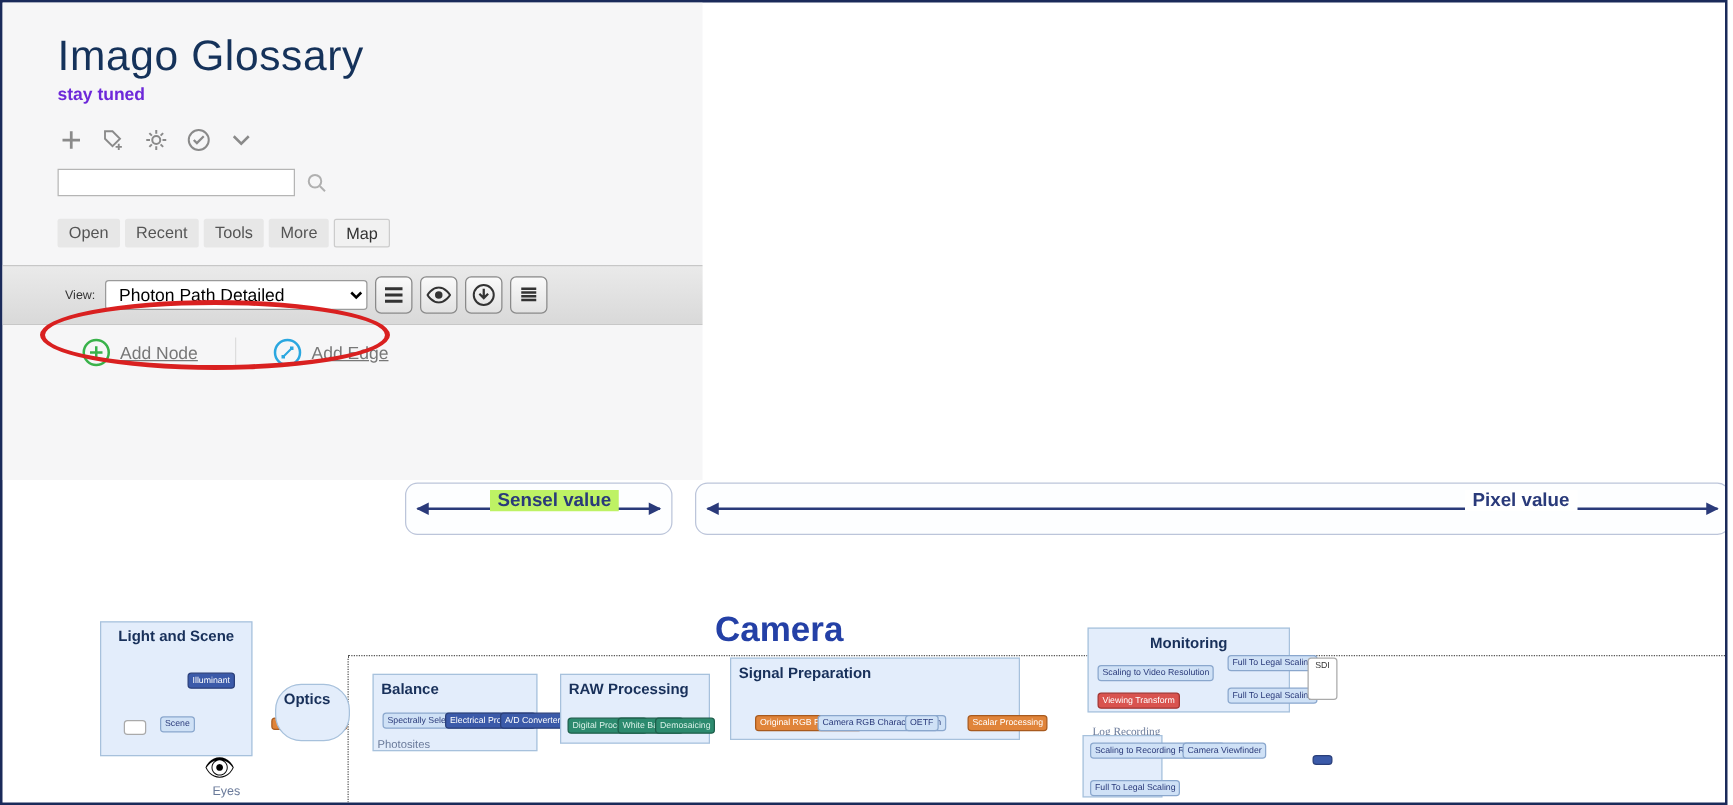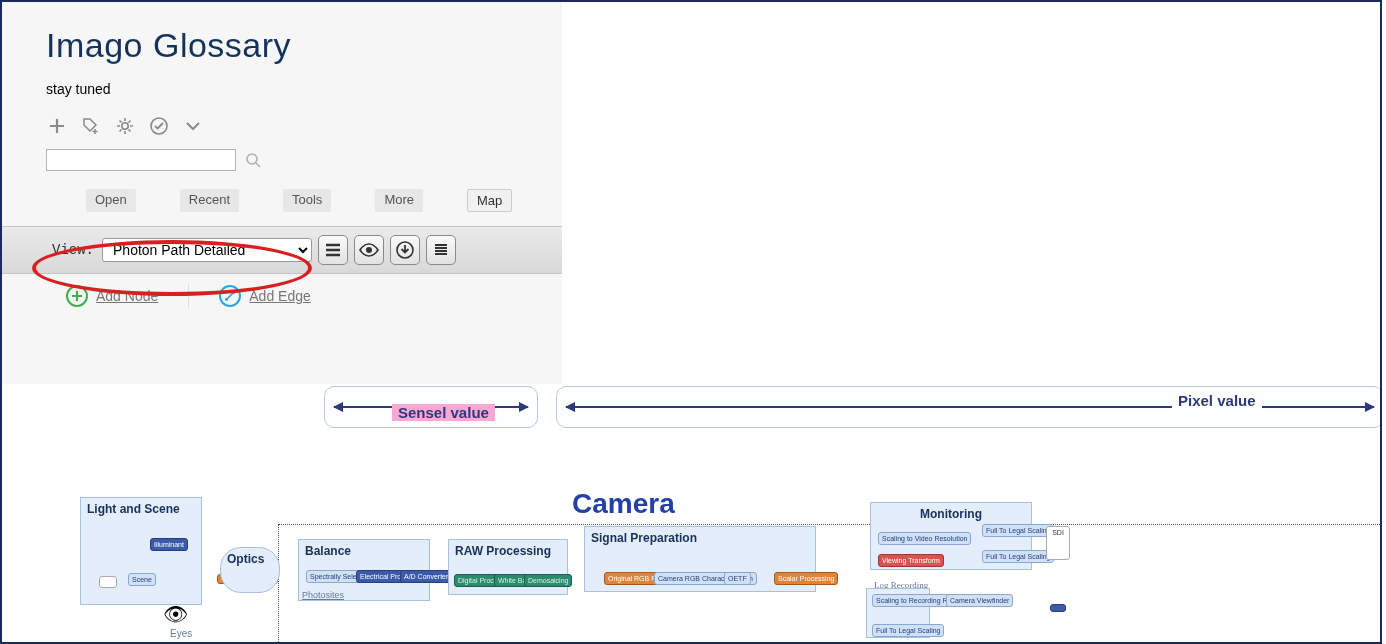--- a/index.html
+++ b/index.html
@@ -1,29 +1,29 @@
 <!DOCTYPE html>
 <html><head>
 <meta charset="utf-8">
 <style>
   * { box-sizing: border-box; margin: 0; padding: 0; }
   html, body { width: 1386px; height: 644px; font-family: -apple-system, "Helvetica Neue", Arial, sans-serif; background: #fff; }
   .frame { width: 1382px; height: 644px; border: 2px solid #1a2a5a; position: relative; overflow: hidden; }
   .sidebar { position: absolute; left: 0; top: 0; width: 560px; height: 382px; background: #f6f6f7; padding: 24px 40px 10px 44px; }
   .title { font-size: 34px; font-weight: 400; color: #15325a; letter-spacing: .5px; }
-  .subtitle { font-size: 14px; color: #000000; margin-top: 16px; }
+  .subtitle { font-size: 14px; color: #6d28d9; margin-top: 2px; font-weight: bold; }
   .toolbar-row { margin-top: 18px; display: flex; gap: 12px; align-items: center; }
   .tb-icon { width: 22px; height: 22px; color: #8a8a8a; display: inline-flex; align-items: center; justify-content: center; cursor: pointer; }
   .search-row { margin-top: 12px; display: flex; align-items: center; gap: 6px; }
   .search-input { width: 190px; height: 22px; border: 1px solid #b5b5b5; background: #fff; padding: 0 4px; font-size: 12px; }
   .tabs-row { margin-top: 18px; display: flex; gap: 4px; }
-  .tab { background: #e7e7e7; color: #555; font-size: 13px; padding: 3px 9px; border-radius: 2px; cursor: pointer; margin-left: 40px; }
+  .tab { background: #e7e7e7; color: #555; font-size: 13px; padding: 3px 9px; border-radius: 2px; cursor: pointer; }
   .tab.active { background: #f1f1f1; color: #333; border: 1px solid #ccc; }
   .viewbar { margin: 14px -40px 0 -44px; padding: 8px 0 8px 50px; background: linear-gradient(#eaeaea,#d9d9d9); border-top: 1px solid #c7c7c7; border-bottom: 1px solid #c7c7c7; display: flex; align-items: center; gap: 6px; }
-  .viewlabel { font-size: 14px; color: #333; margin-right: 2px; font-family: Liberation Mono, monospace; }
+  .viewlabel { font-size: 10px; color: #333; margin-right: 2px; }
   .viewselect { width: 210px; height: 24px; border: 1px solid #9a9a9a; border-radius: 3px; background: #fff; font-size: 14px; padding: 0 6px; }
   .sqbtn { width: 30px; height: 30px; border: 1px solid #8a8a8a; border-radius: 5px; background: linear-gradient(#fafafa,#e2e2e2); display: inline-flex; align-items: center; justify-content: center; cursor: pointer; color: #333; }
   .addrow { margin-top: 10px; display: flex; align-items: center; gap: 30px; padding-left: 20px; }
   .addbtn { display: inline-flex; align-items: center; gap: 8px; font-size: 14px; color: #777; cursor: pointer; text-decoration: underline; }
   .circ { width: 22px; height: 22px; border-radius: 50%; display: inline-flex; align-items: center; justify-content: center; }
   .circ.green { border: 2px solid #39b24a; color: #39b24a; }
   .circ.blue { border: 2px solid #2aa7e0; color: #2aa7e0; }
   .divider-v { width: 1px; height: 24px; background: #ddd; }
   .annot-ellipse { position: absolute; left: 30px; top: 238px; width: 280px; height: 56px; border: 4px solid #d92020; border-radius: 50%; pointer-events: none; }
 
@@ -162,51 +162,51 @@
       </span>
     </div>
   </div>
 
   <div class="annot-ellipse"></div>
 
   <div class="diagram">
 
     <div class="region-box" style="left:322px; top:2px; width:214px; height:42px;"></div>
     <div class="region-arrow" style="left:332px; top:22px; width:194px;"></div>
-    <div class="region-label" style="left:390px; top:8px; background:#f9a8d4; padding:0 6px;margin-top:12px;">Sensel value</div>
+    <div class="region-label" style="left:390px; top:8px; background:#bef264; padding:0 6px;">Sensel value</div>
 
     <div class="region-box" style="left:554px; top:2px; width:828px; height:42px;"></div>
     <div class="region-arrow" style="left:564px; top:22px; width:808px;"></div>
     <div class="region-label" style="left:1170px; top:8px; background:#fff; padding:0 6px;">Pixel value</div>
 
     <div class="big-label" style="left:570px; top:104px;">Camera</div>
 
     <div class="dotted-box" style="left:276px; top:140px; width:1106px; height:120px;"></div>
 
-    <div class="group" style="left:78px; top:113px; width:122px; height:108px;">
+    <div class="group" style="left:78px; top:113px; width:122px; height:108px;text-align:center;">
       <div class="ghead">Light and Scene</div>
     </div>
     <div class="chip blue" style="left:148px; top:154px;">Illuminant</div>
     <div class="chip lightblue" style="left:126px; top:189px;">Scene</div>
     <div class="chip white" style="left:97px; top:192px; width:18px; height:12px; padding:0;"></div>
     <span class="eye-icon" style="left:161px; top:218px;">👁</span>
     <div class="subtext" style="left:168px; top:244px; font-size:10px;">Eyes</div>
 
     <div class="chip orange" style="left:215px; top:190px; width:12px; height:10px; padding:0;"></div>
     <div class="chip orange" style="left:248px; top:190px; width:12px; height:10px; padding:0;"></div>
     <div class="chip orange" style="left:264px; top:190px; width:12px; height:10px; padding:0;"></div>
 
     <div class="group" style="left:218px; top:163px; width:60px; height:46px;border-radius:21px;">
       <div class="ghead">Optics</div>
     </div>
 
     <div class="group" style="left:296px; top:155px; width:132px; height:62px;">
       <div class="ghead">Balance</div>
     </div>
-    <div class="subtext" style="left:300px; top:206px;text-decoration:underline;">Photosites</div>
+    <div class="subtext" style="left:300px; top:206px;">Photosites</div>
     <div class="chip lightblue" style="left:304px; top:186px;">Spectrally Selective Filtering</div>
     <div class="chip blue" style="left:354px; top:186px;">Electrical Processing</div>
     <div class="chip blue" style="left:398px; top:186px;">A/D Converter</div>
 
     <div class="group" style="left:446px; top:155px; width:120px; height:56px;">
       <div class="ghead">RAW Processing</div>
     </div>
     <div class="chip teal" style="left:452px; top:190px;">Digital Processing</div>
     <div class="chip teal" style="left:492px; top:190px;">White Balance</div>
     <div class="chip teal" style="left:522px; top:190px;">Demosaicing</div>

